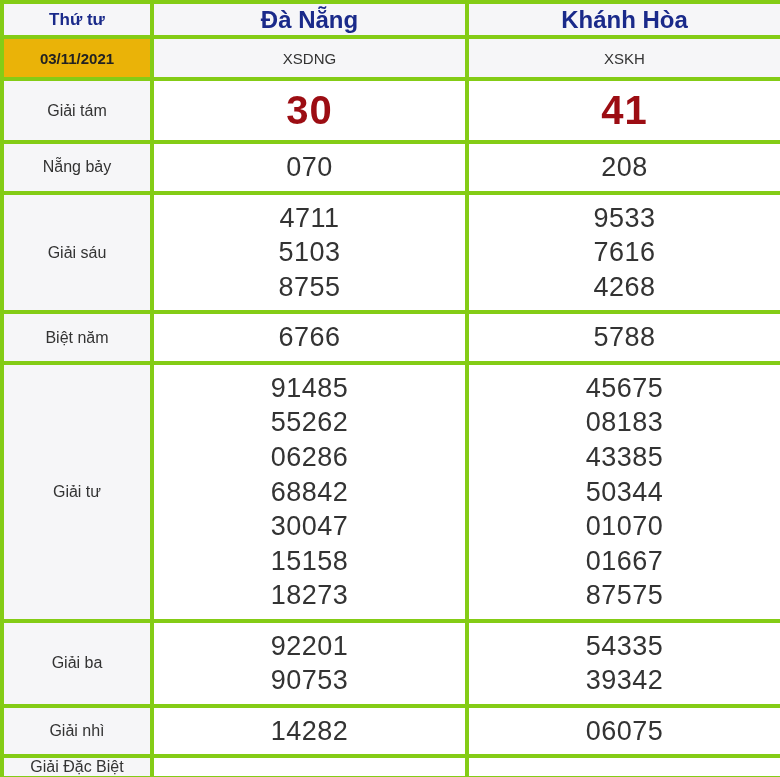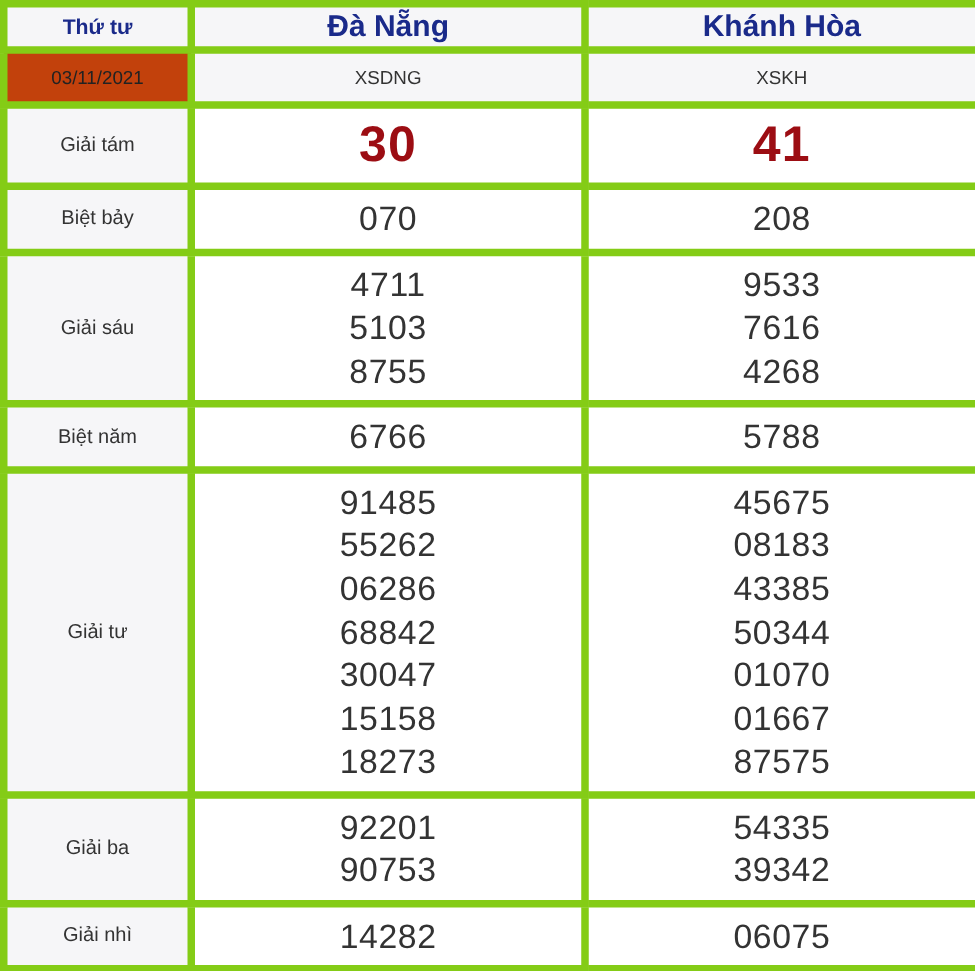--- a/index.html
+++ b/index.html
@@ -15,41 +15,41 @@
   }
   table.lottery {
     border-collapse: collapse;
     width: 780px;
     table-layout: fixed;
   }
   table.lottery col.c-label { width: 150px; }
   table.lottery col.c-prov  { width: 315px; }
 
   td {
-    border: 6px solid #84cc16;
+    border: 4px solid #84cc16;
     text-align: center;
     vertical-align: middle;
     color: #333333;
     background: #ffffff;
   }
   tr.header-row td {
     background: #f6f6f8;
     font-weight: bold;
     color: #1a2a8a;
     font-size: 17px;
     height: 31px;
     padding: 0;
   }
   tr.header-row td.prov {
     font-size: 24px;
     margin-top: 22px;
   }
   td.date-cell {
-    background: #c2410c;
-    font-weight: normal;
+    background: #eab308;
+    font-weight: bold;
     font-size: 15px;
     color: #222222;
     height: 36px;
   }
   td.code-cell {
     background: #f6f6f8;
     font-size: 15px;
     color: #333333;
     height: 36px;
   }
@@ -107,21 +107,21 @@
   <tr>
         <td class="label">Giải tám</td>
         <td class="numbers big">
           <span class="num-line">30</span>
         </td>
         <td class="numbers big">
           <span class="num-line">41</span>
         </td>
       </tr>
       <tr>
-        <td class="label">Biệt bảy</td>
+        <td class="label">Nẵng bảy</td>
         <td class="numbers">
           <span class="num-line">070</span>
         </td>
         <td class="numbers">
           <span class="num-line">208</span>
         </td>
       </tr>
       <tr>
         <td class="label">Giải sáu</td>
         <td class="numbers">

